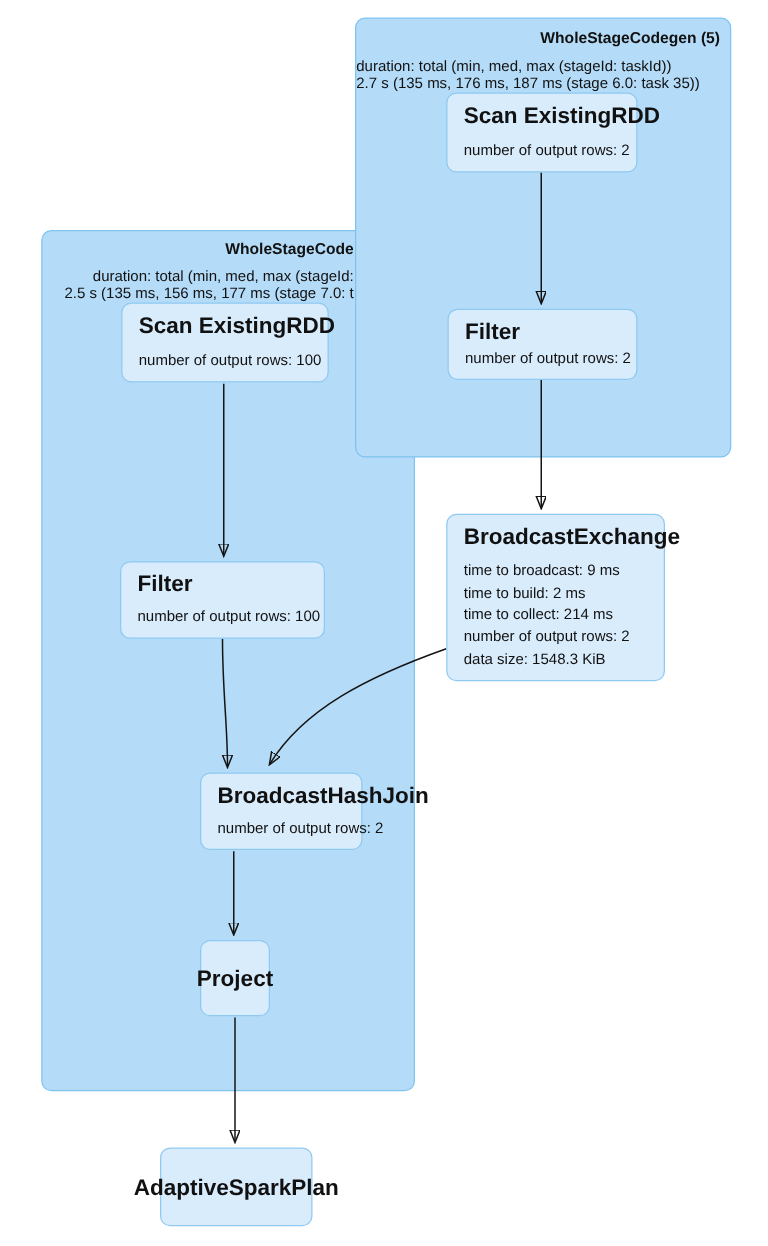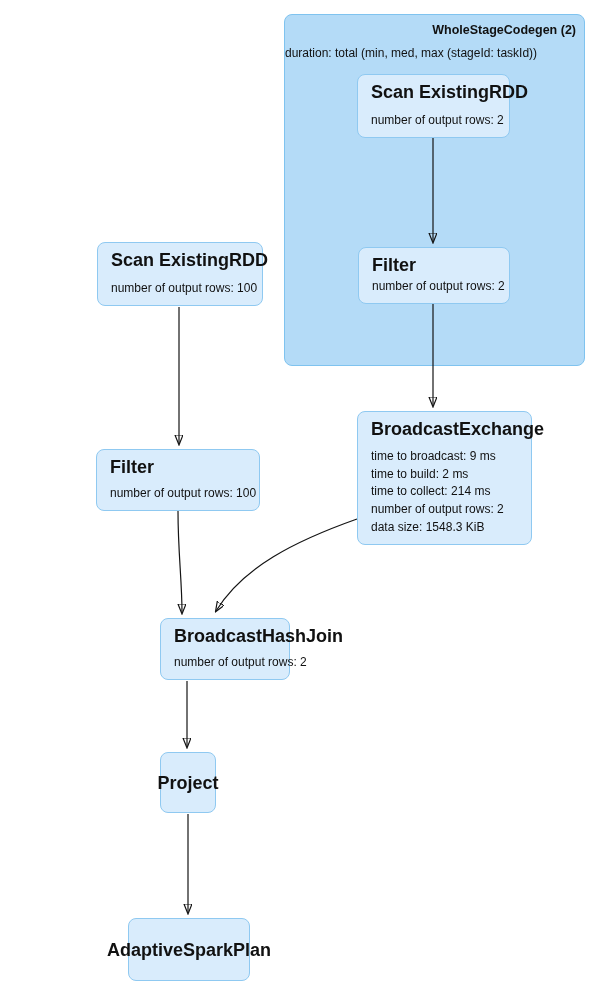--- a/index.html
+++ b/index.html
@@ -47,25 +47,31 @@
   .node-adaptive { left:128px; top:918px; width:122px; height:63px; justify-content:center; align-items:center; padding:0; }
 
   #edges { position:absolute; left:0; top:0; width:614px; height:997px; z-index:3; pointer-events:none; }
   #edges path, #edges line { stroke:#141414; stroke-width:1.2; fill:none; }
 </style>
 </head>
 <body>
 
 <div id="canvas">
 
+  <div class="cluster cluster-wsc2">
+    <div class="cluster-title">WholeStageCode</div>
+    <div class="dur-line dur-1">duration: total (min, med, max (stageId:</div>
+    <div class="dur-line dur-2">2.5 s (135 ms, 156 ms, 177 ms (stage 7.0: t</div>
+  </div>
 
   <div class="cluster cluster-wsc1">
-    <div class="cluster-title">WholeStageCodegen (2)</div>
+    <div class="cluster-title">WholeStageCodegen (5)</div>
     <div class="cluster-duration">
       <div>duration: total (min, med, max (stageId: taskId))</div>
+      <div>2.7 s (135 ms, 176 ms, 187 ms (stage 6.0: task 35))</div>
     </div>
   </div>
 
   <svg id="edges" viewBox="0 0 614 997">
     <defs>
       <marker id="arrow" markerUnits="userSpaceOnUse" markerWidth="11" markerHeight="9" refX="9" refY="4" orient="auto">
         <path d="M0,0 L10,4 L0,8 z" fill="#141414" stroke="none"></path>
       </marker>
     </defs>
     <line x1="433" y1="138" x2="433" y2="242" marker-end="url(#arrow)"></line>

